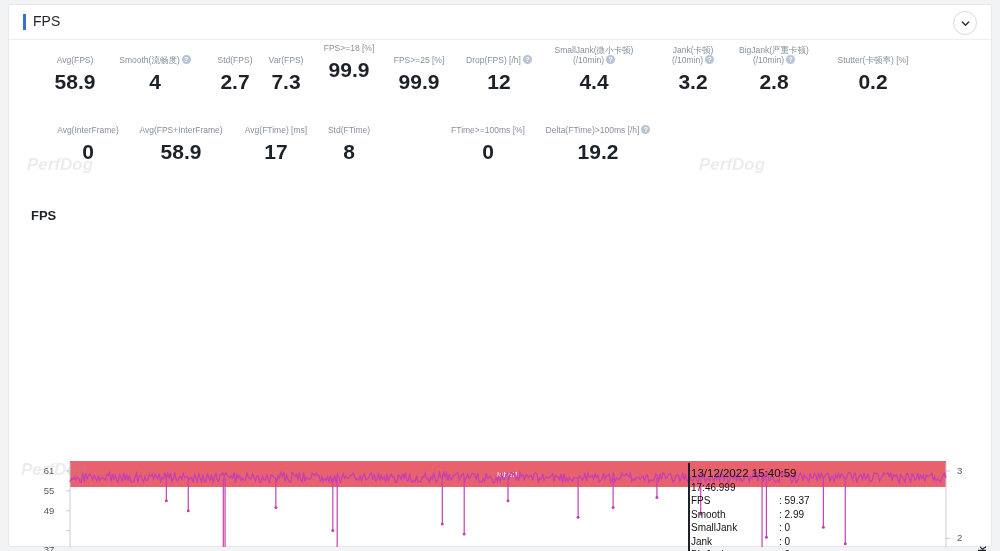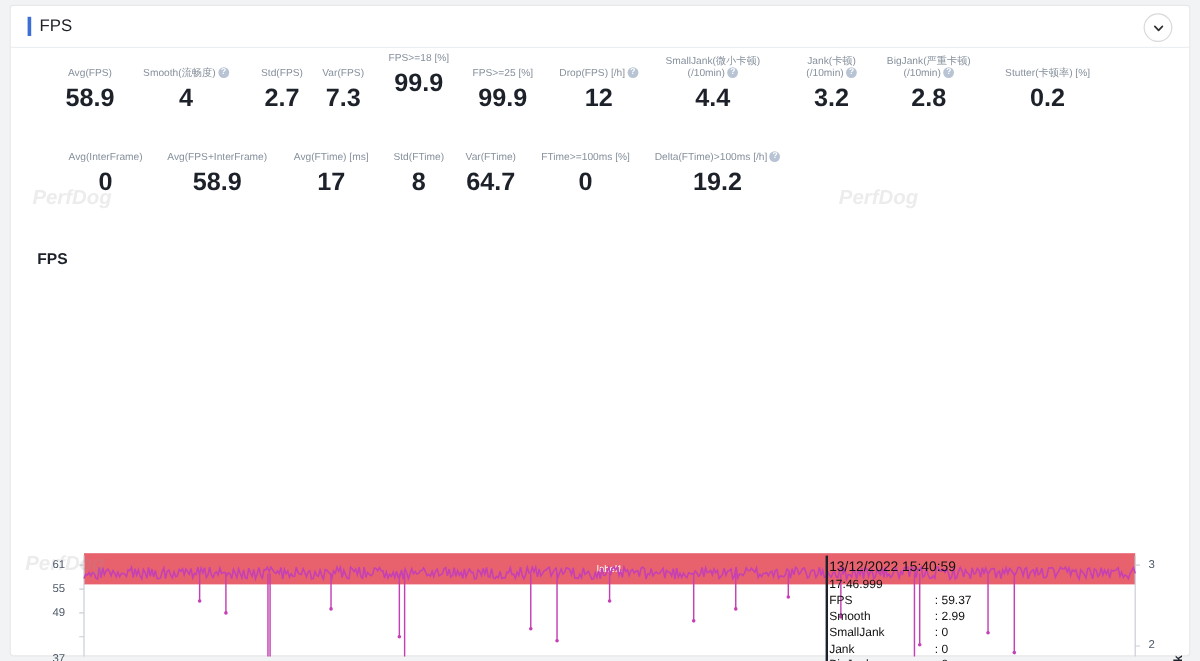--- a/index.html
+++ b/index.html
@@ -169,24 +169,20 @@
           <div class="mlabel">Avg(FPS+InterFrame)</div>
           <div class="mval">58.9</div>
         </div>
         <div class="mcell" style="left: 220px; width: 94px; top: 6px;">
           <div class="mlabel">Avg(FTime) [ms]</div>
           <div class="mval">17</div>
         </div>
         <div class="mcell" style="left: 307px; width: 66px; top: 6px;">
           <div class="mlabel">Std(FTime)</div>
           <div class="mval">8</div>
-        </div>
-        <div class="mcell" style="left: 367px; width: 66px; top: 6px;">
-          <div class="mlabel">Var(FTime)</div>
-          <div class="mval">64.7</div>
         </div>
         <div class="mcell" style="left: 426px; width: 106px; top: 6px;">
           <div class="mlabel">FTime&gt;=100ms [%]</div>
           <div class="mval">0</div>
         </div>
         <div class="mcell" style="left: 525px; width: 128px; top: 6px;">
           <div class="mlabel">Delta(FTime)&gt;100ms [/h]<span class="qmark">?</span></div>
           <div class="mval">19.2</div>
         </div>
       </div>

